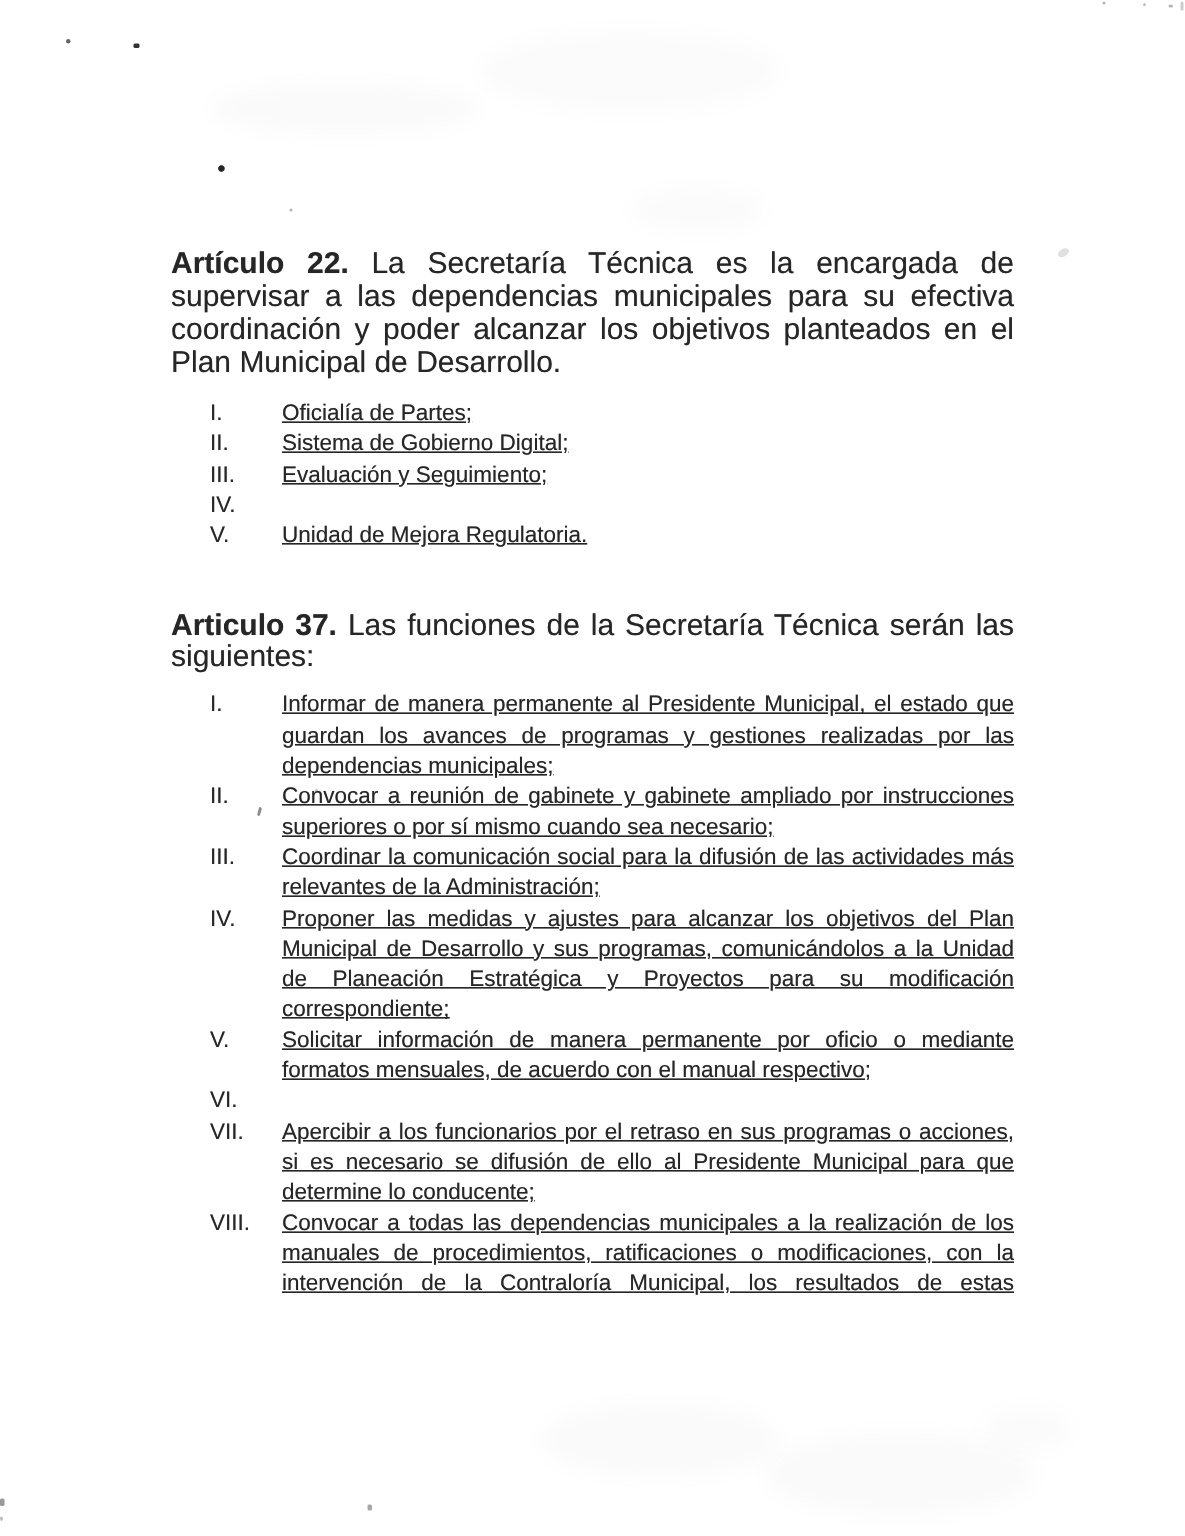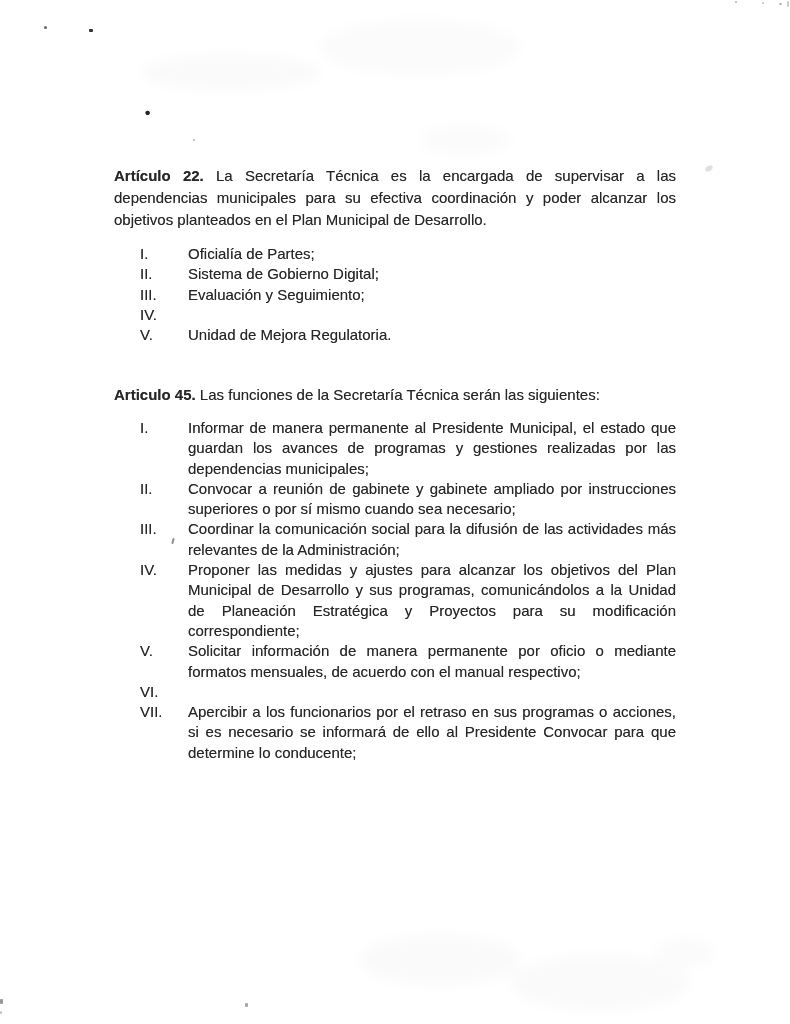--- a/index.html
+++ b/index.html
@@ -18,31 +18,31 @@
   }
   .doc-header {
     margin-top: 103px;
     padding-left: 31px;
     display: flex;
     font-weight: 700;
     font-size: 15px;
     line-height: 20px;
   }
   .doc-header .bullet { width: 23px; flex: 0 0 23px; }
-  .para { margin: 0; font-size: 15px; text-align: justify; }
+  .para { margin: 0; font-size: 20px; text-align: justify; }
   .para b { font-weight: 700; }
   .art22 { margin-top: 42px; line-height: 22px; }
   .art23 { margin-top: 14px; line-height: 20.5px; }
   .art24 { margin-top: 40px; line-height: 20.5px; }
   .list { margin: 0; }
   .list1 { margin-top: 13px; }
   .list2 { margin-top: 12px; }
   .li { display: flex; font-size: 15px; line-height: 20.3px; }
   .li .num { flex: 0 0 74px; padding-left: 26px; box-sizing: border-box; }
-  .li .txt { flex: 1; text-align: justify; }
+  .li .txt { flex: 1; text-align: justify; text-decoration: underline; }
   .justify-last { text-align-last: justify; }
   .spk { position: absolute; background: #444; border-radius: 50%; }
   .smudge { position: absolute; border-radius: 50%; filter: blur(6px); }
 </style>
 </head>
 <body>
 
 <div class="sheet">
 
   <div class="content">
@@ -69,21 +69,21 @@
       </div>
       <div class="li">
         <span class="num">IV.</span>
       </div>
       <div class="li">
         <span class="num">V.</span>
         <span class="txt">Unidad de Mejora Regulatoria.</span>
       </div>
     </div>
 
-    <p class="para art24"><b>Articulo 45.</b> <span>Las funciones de la Secretaría Técnica serán las siguientes:</span></p>
+    <p class="para art24"><b>Articulo 37.</b> <span>Las funciones de la Secretaría Técnica serán las siguientes:</span></p>
 
     <div class="list list2">
       <div class="li">
         <span class="num">I.</span>
         <span class="txt">Informar de manera permanente al Presidente Municipal, el estado que guardan los avances de programas y gestiones realizadas por las dependencias municipales;</span>
       </div>
       <div class="li">
         <span class="num">II.</span>
         <span class="txt">Convocar a reunión de gabinete y gabinete ampliado por instrucciones superiores o por sí mismo cuando sea necesario;</span>
       </div>
@@ -97,21 +97,25 @@
       </div>
       <div class="li">
         <span class="num">V.</span>
         <span class="txt">Solicitar información de manera permanente por oficio o mediante formatos mensuales, de acuerdo con el manual respectivo;</span>
       </div>
       <div class="li">
         <span class="num">VI.</span>
       </div>
       <div class="li">
         <span class="num">VII.</span>
-        <span class="txt">Apercibir a los funcionarios por el retraso en sus programas o acciones, si es necesario se informará de ello al Presidente Convocar para que determine lo conducente;</span>
+        <span class="txt">Apercibir a los funcionarios por el retraso en sus programas o acciones, si es necesario se difusión de ello al Presidente Municipal para que determine lo conducente;</span>
+      </div>
+      <div class="li">
+        <span class="num">VIII.</span>
+        <span class="txt justify-last">Convocar a todas las dependencias municipales a la realización de los manuales de procedimientos, ratificaciones o modificaciones, con la intervención de la Contraloría Municipal, los resultados de estas</span>
       </div>
     </div>
 
   </div>
 
   <div class="spk" style="left:44px;top:26px;width:3px;height:3px;background:#666;"></div>
   <div class="spk" style="left:89px;top:29px;width:4px;height:3px;background:#333;border-radius:1px;"></div>
   <div class="spk" style="left:193px;top:139px;width:2px;height:2px;background:rgba(0,0,0,0.3);"></div>
   <div class="spk" style="left:210px;top:526px;width:2px;height:2px;background:rgba(0,0,0,0.25);"></div>
   <div class="spk" style="left:172px;top:538px;width:2px;height:6px;background:rgba(0,0,0,0.45);border-radius:1px;transform:rotate(15deg);"></div>

